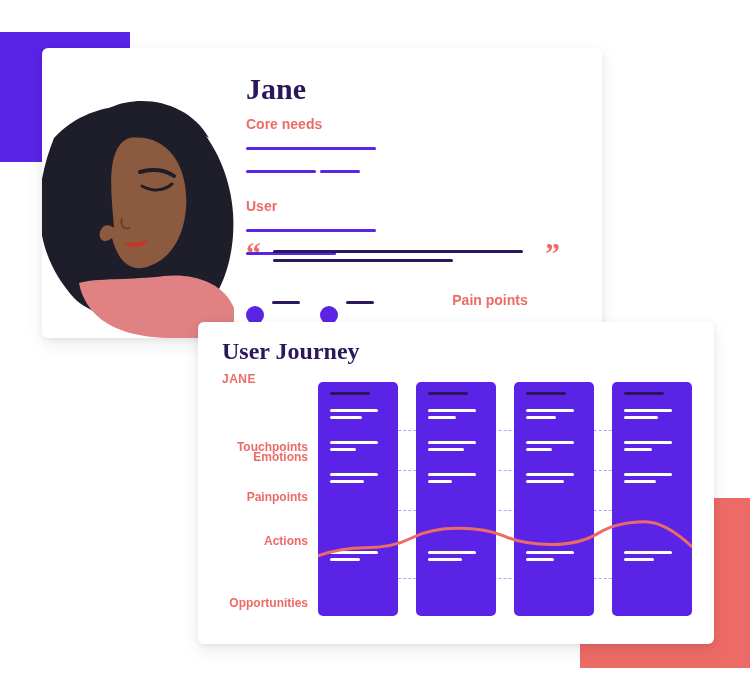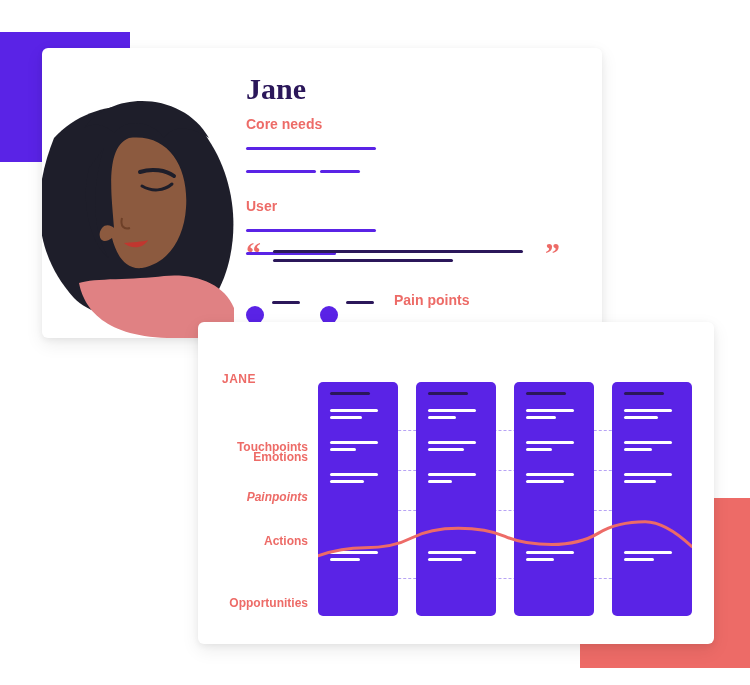--- a/index.html
+++ b/index.html
@@ -279,40 +279,41 @@
         <div class="line-row"><span class="p-line" style="width:18px;"></span></div>
       </div>
     </div>
     <div class="dot-block">
       <div class="dot"></div>
       <div class="dot-lines">
         <div class="line-row"><span class="p-line" style="width:28px;"></span></div>
         <div class="line-row"><span class="p-line" style="width:18px;"></span></div>
       </div>
     </div>
-    <div style="flex:1;">
+    <div style="flex:1;text-align:center;">
       <div class="p-heading">Pain points</div>
       <div class="line-row"><span class="p-line" style="width:55px;"></span> <span class="p-line" style="width:60px;"></span></div>
       <div class="line-row"></div>
     </div>
   </div>
 </div>
 
 <div class="journey-card">
+  <div class="journey-title">User Journey</div>
   <div class="journey-sub">JANE</div>
 
   <div class="journey-body">
 
     <div class="row-label" style="top:28px;margin-top:30px;">Touchpoints</div>
     <div class="dash-line" style="top:48px;"></div>
 
     <div class="row-label" style="top:68px;">Emotions</div>
     <div class="dash-line" style="top:88px;"></div>
 
-    <div class="row-label" style="top:108px;font-style:italic;">Painpoints</div>
+    <div class="row-label" style="top:108px;">Painpoints</div>
     <div class="dash-line" style="top:128px;"></div>
 
     <div class="row-label" style="top:152px;">Actions</div>
     <div class="dash-line" style="top:196px;"></div>
 
     <div class="row-label" style="top:214px;">Opportunities</div>
 
     <div class="stage-cols">
       <div class="stage">
         <div class="s-line s-dark" style="width:40px;"></div>

